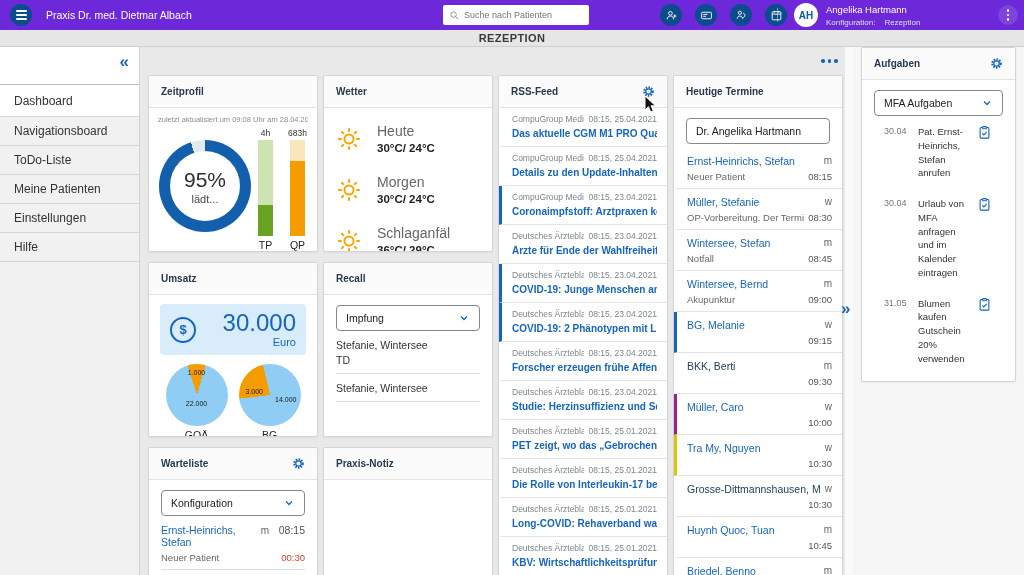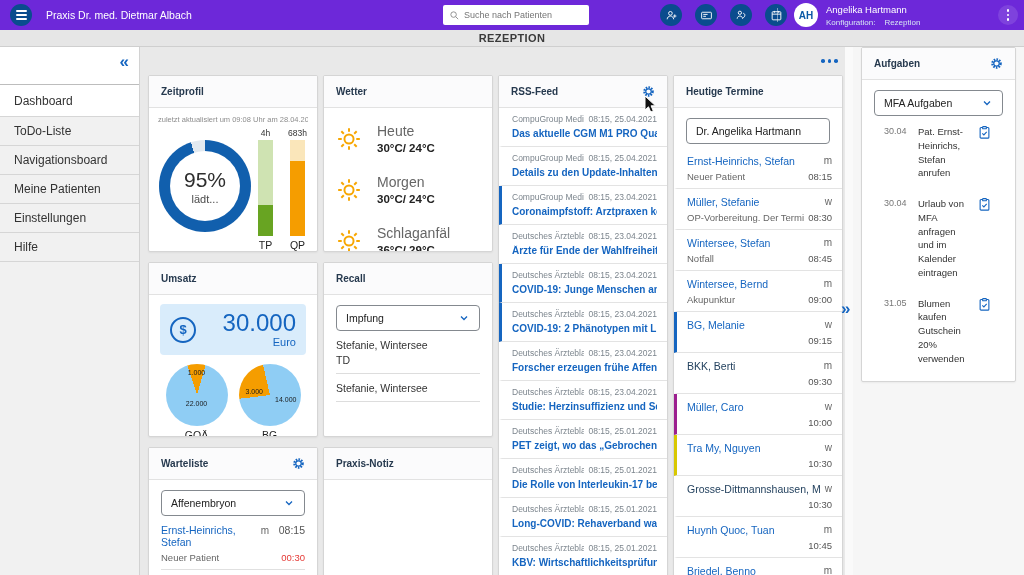--- a/index.html
+++ b/index.html
@@ -209,24 +209,24 @@
 </div>
 
 <div class="sidebar">
   <div class="side-top">
     <span class="collapse">«</span>
   </div>
   <div class="side-item active">
       <span>Dashboard</span>
     </div>
     <div class="side-item">
+      <span>Navigationsboard</span>
+    </div>
+    <div class="side-item">
       <span>ToDo-Liste</span>
-    </div>
-    <div class="side-item">
-      <span>Navigationsboard</span>
     </div>
     <div class="side-item">
       <span>Meine Patienten</span>
     </div>
     <div class="side-item">
       <span>Einstellungen</span>
     </div>
     <div class="side-item">
       <span>Hilfe</span>
     </div>
@@ -311,21 +311,21 @@
           <span class="wtitle">Warteliste</span>
           <span class="gear">
               <svg viewBox="0 0 24 24" width="13" height="13">
                 <circle cx="12" cy="12" r="7.5" fill="none" stroke="#1565c0" stroke-width="4.5" stroke-dasharray="2.8 2.1"></circle>
                 <circle cx="12" cy="12" r="5" fill="none" stroke="#1565c0" stroke-width="2.2"></circle>
               </svg>
             </span>
         </div>
         <div class="pad-body">
           <div class="select">
-            <span>Affenembryon</span>
+            <span>Konfiguration</span>
             <svg viewBox="0 0 24 24" width="12" height="12" fill="none" stroke="#1565c0" stroke-width="2.6">
                 <path d="M6 9l6 6 6-6"></path>
               </svg>
           </div>
           <div class="wl-item">
               <div class="wl-l1">
                 <span class="wl-name">Ernst-Heinrichs, Stefan</span>
                 <span class="wl-sex">m</span>
                 <span class="wl-time">08:15</span>
               </div>

